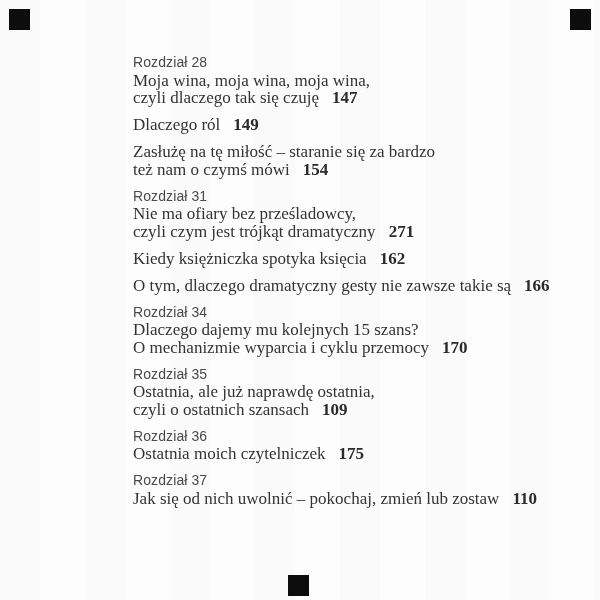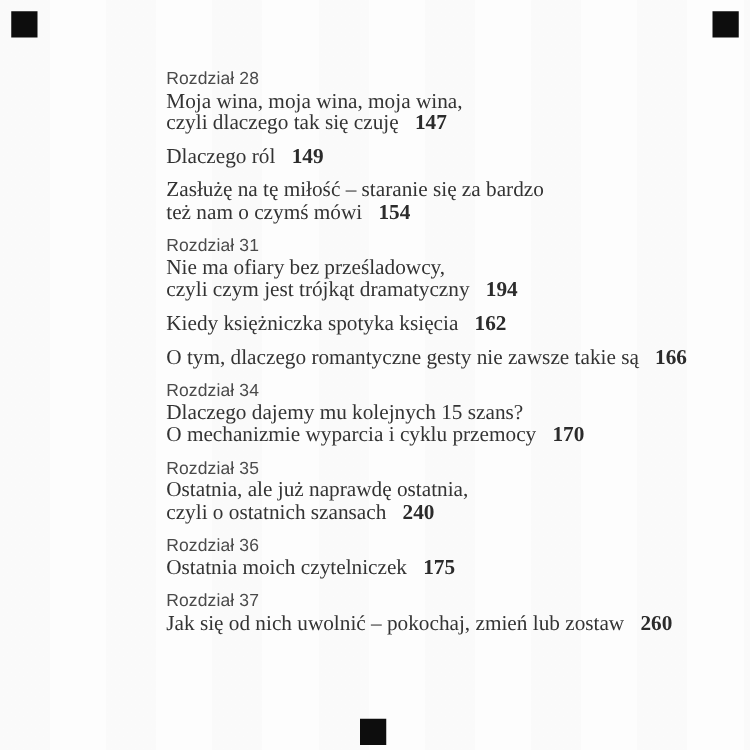--- a/index.html
+++ b/index.html
@@ -89,40 +89,40 @@
       <div class="toc-entry">
         <div class="chapter-line"><span>Dlaczego ról</span><span class="page-number">149</span></div>
       </div>
       <div class="toc-entry">
         <div class="chapter-line"><span>Zasłużę na tę miłość – staranie się za bardzo</span></div>
         <div class="chapter-line"><span>też nam o czymś mówi</span><span class="page-number">154</span></div>
       </div>
       <div class="toc-entry">
         <div class="chapter-heading">Rozdział 31</div>
         <div class="chapter-line"><span>Nie ma ofiary bez prześladowcy,</span></div>
-        <div class="chapter-line"><span>czyli czym jest trójkąt dramatyczny</span><span class="page-number">194</span></div>
+        <div class="chapter-line"><span>czyli czym jest trójkąt dramatyczny</span><span class="page-number">271</span></div>
       </div>
       <div class="toc-entry">
         <div class="chapter-line"><span>Kiedy księżniczka spotyka księcia</span><span class="page-number">162</span></div>
       </div>
       <div class="toc-entry">
-        <div class="chapter-line"><span>O tym, dlaczego romantyczne gesty nie zawsze takie są</span><span class="page-number">166</span></div>
+        <div class="chapter-line"><span>O tym, dlaczego dramatyczny gesty nie zawsze takie są</span><span class="page-number">166</span></div>
       </div>
       <div class="toc-entry">
         <div class="chapter-heading">Rozdział 34</div>
         <div class="chapter-line"><span>Dlaczego dajemy mu kolejnych 15 szans?</span></div>
         <div class="chapter-line"><span>O mechanizmie wyparcia i cyklu przemocy</span><span class="page-number">170</span></div>
       </div>
       <div class="toc-entry">
         <div class="chapter-heading">Rozdział 35</div>
         <div class="chapter-line"><span>Ostatnia, ale już naprawdę ostatnia,</span></div>
-        <div class="chapter-line"><span>czyli o ostatnich szansach</span><span class="page-number">240</span></div>
+        <div class="chapter-line"><span>czyli o ostatnich szansach</span><span class="page-number">109</span></div>
       </div>
       <div class="toc-entry">
         <div class="chapter-heading">Rozdział 36</div>
         <div class="chapter-line"><span>Ostatnia moich czytelniczek</span><span class="page-number">175</span></div>
       </div>
       <div class="toc-entry">
         <div class="chapter-heading">Rozdział 37</div>
-        <div class="chapter-line"><span>Jak się od nich uwolnić – pokochaj, zmień lub zostaw</span><span class="page-number">260</span></div>
+        <div class="chapter-line"><span>Jak się od nich uwolnić – pokochaj, zmień lub zostaw</span><span class="page-number">110</span></div>
       </div>
     </div>
 </div>
 
 </body></html>

